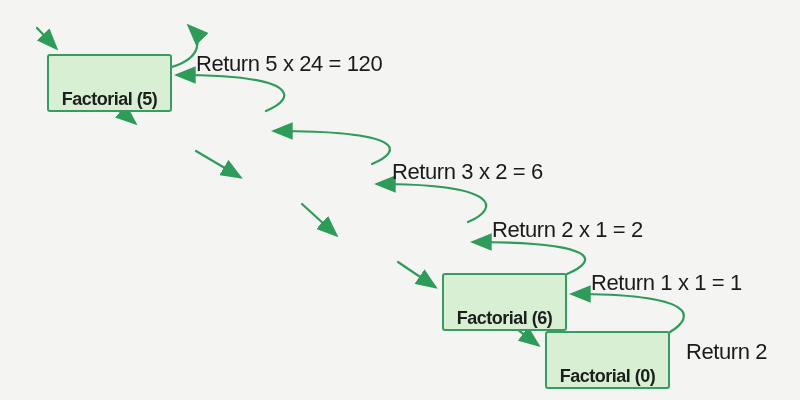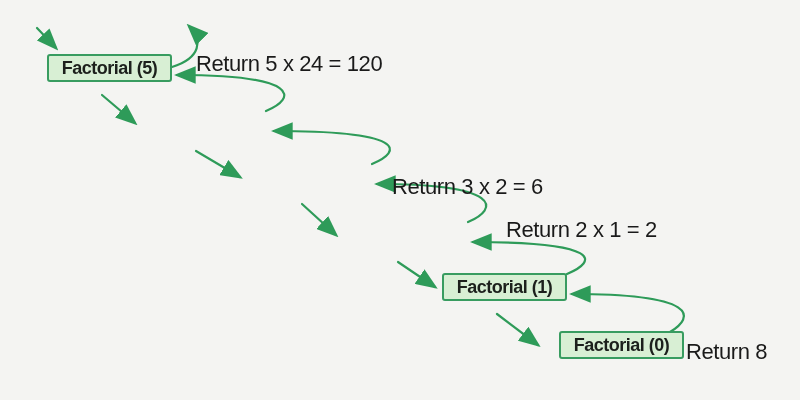--- a/index.html
+++ b/index.html
@@ -31,26 +31,26 @@
   .arrows path.link {
     fill: none;
     stroke: var(--arrow);
     stroke-width: 2.2;
     stroke-linecap: round;
   }
   .arrows .head { fill: var(--arrow); }
   .box {
     position: absolute;
     width: 125px;
-    height: 28px;
+    height: 58px;
     background: var(--box-fill);
     border: 2px solid var(--box-border);
     border-radius: 3px;
     display: flex;
-    align-items: center;
+    align-items: flex-end;
     justify-content: center;
   }
   .box-label {
     font-size: 18px;
     font-weight: 700;
     letter-spacing: -0.5px;
     color: var(--box-text);
     white-space: nowrap;
   }
   .ret {
@@ -91,24 +91,25 @@
     <path class="link" marker-end="url(#ah)" d="M 372 164 C 403 151 407 131 274 131"></path>
     <path class="link" marker-end="url(#ah)" d="M 468 222 C 499 209 503 184 377 184"></path>
     <path class="link" marker-end="url(#ah)" d="M 567 274 C 598 261 602 242 473 242"></path>
     <path class="link" marker-end="url(#ah)" d="M 670 332 C 695 317 699 294 572 294"></path>
   </svg>
 
   <div class="box" style="left:47px;top:54px">
     <span class="box-label">Factorial (5)</span>
   </div>
   <div class="box" style="left:442px;top:273px">
-    <span class="box-label">Factorial (1)</span>
+    <span class="box-label">Factorial (6)</span>
   </div>
-  <div class="box" style="left:559px;top:331px">
+  <div class="box" style="left:545px;top:331px">
     <span class="box-label">Factorial (0)</span>
   </div>
 
   <div class="ret" style="left:196px;top:53px">Return 5 x 24 = 120</div>
-  <div class="ret" style="left:392px;top:176px">Return 3 x 2 = 6</div>
-  <div class="ret" style="left:506px;top:219px">Return 2 x 1 = 2</div>
-  <div class="ret" style="left:686px;top:341px">Return 8</div>
+  <div class="ret" style="left:392px;top:161px">Return 3 x 2 = 6</div>
+  <div class="ret" style="left:492px;top:219px">Return 2 x 1 = 2</div>
+  <div class="ret" style="left:591px;top:272px">Return 1 x 1 = 1</div>
+  <div class="ret" style="left:686px;top:341px">Return 2</div>
 
 </div>
 
 </body></html>

